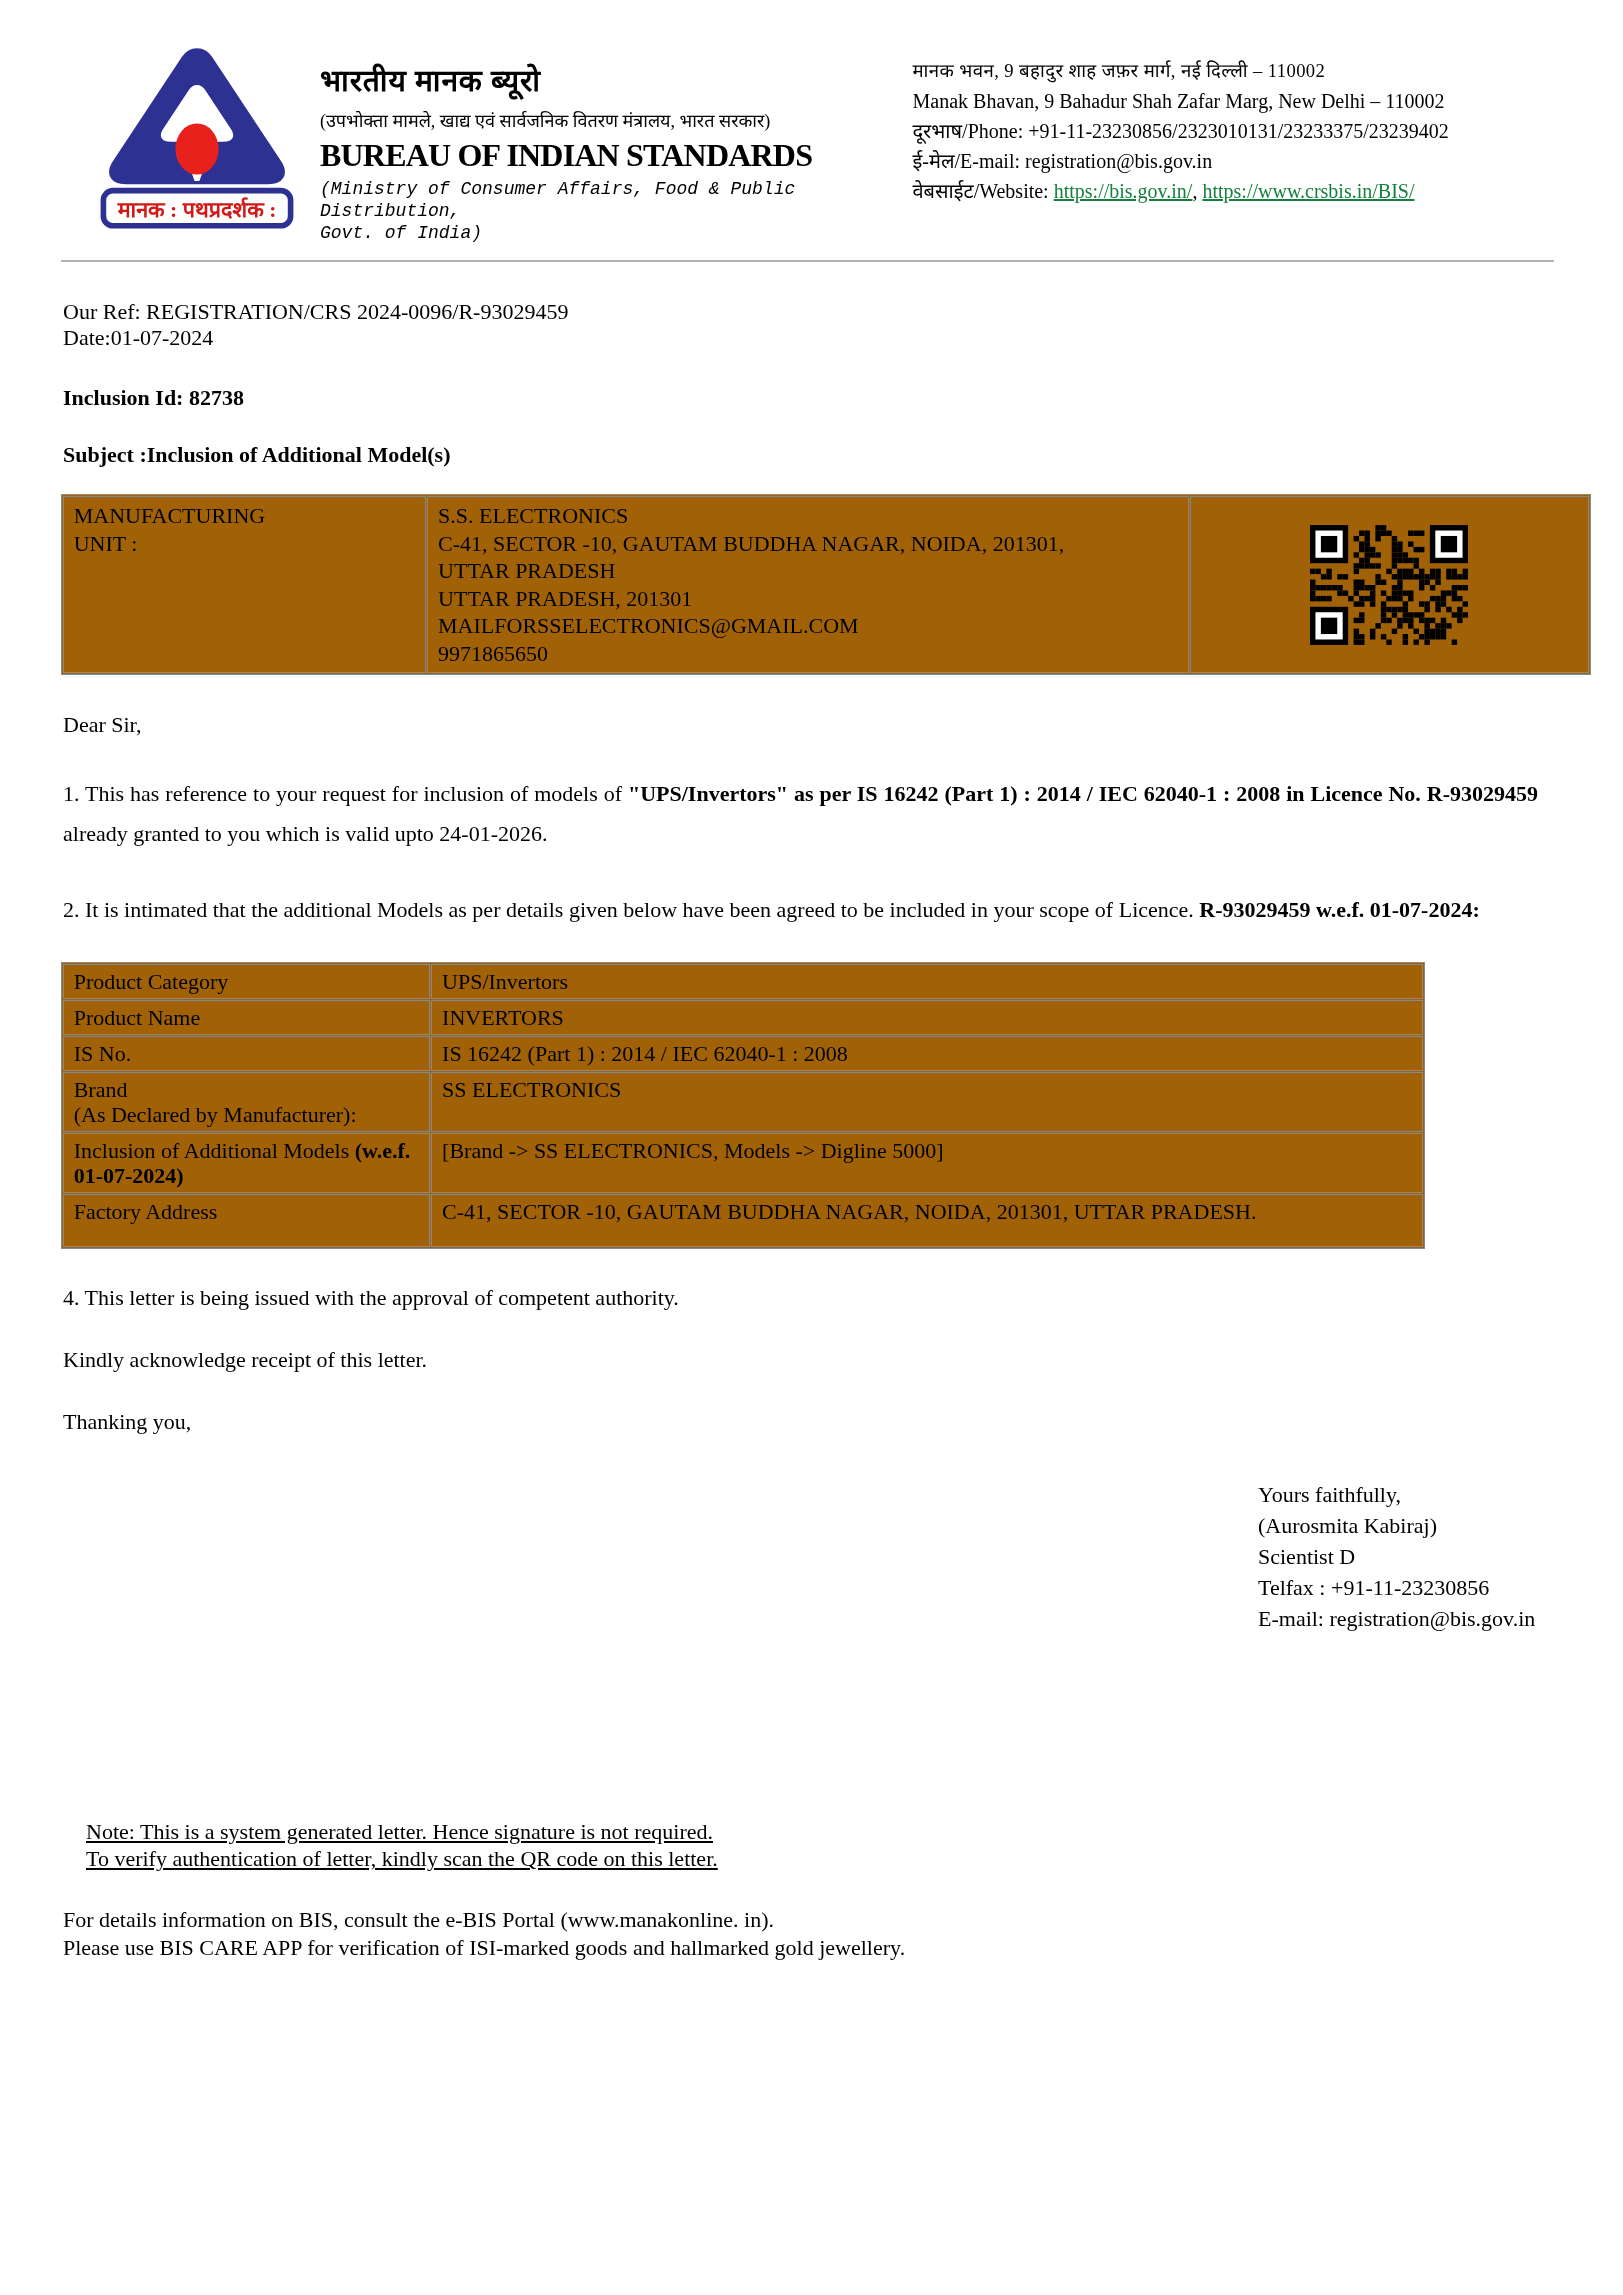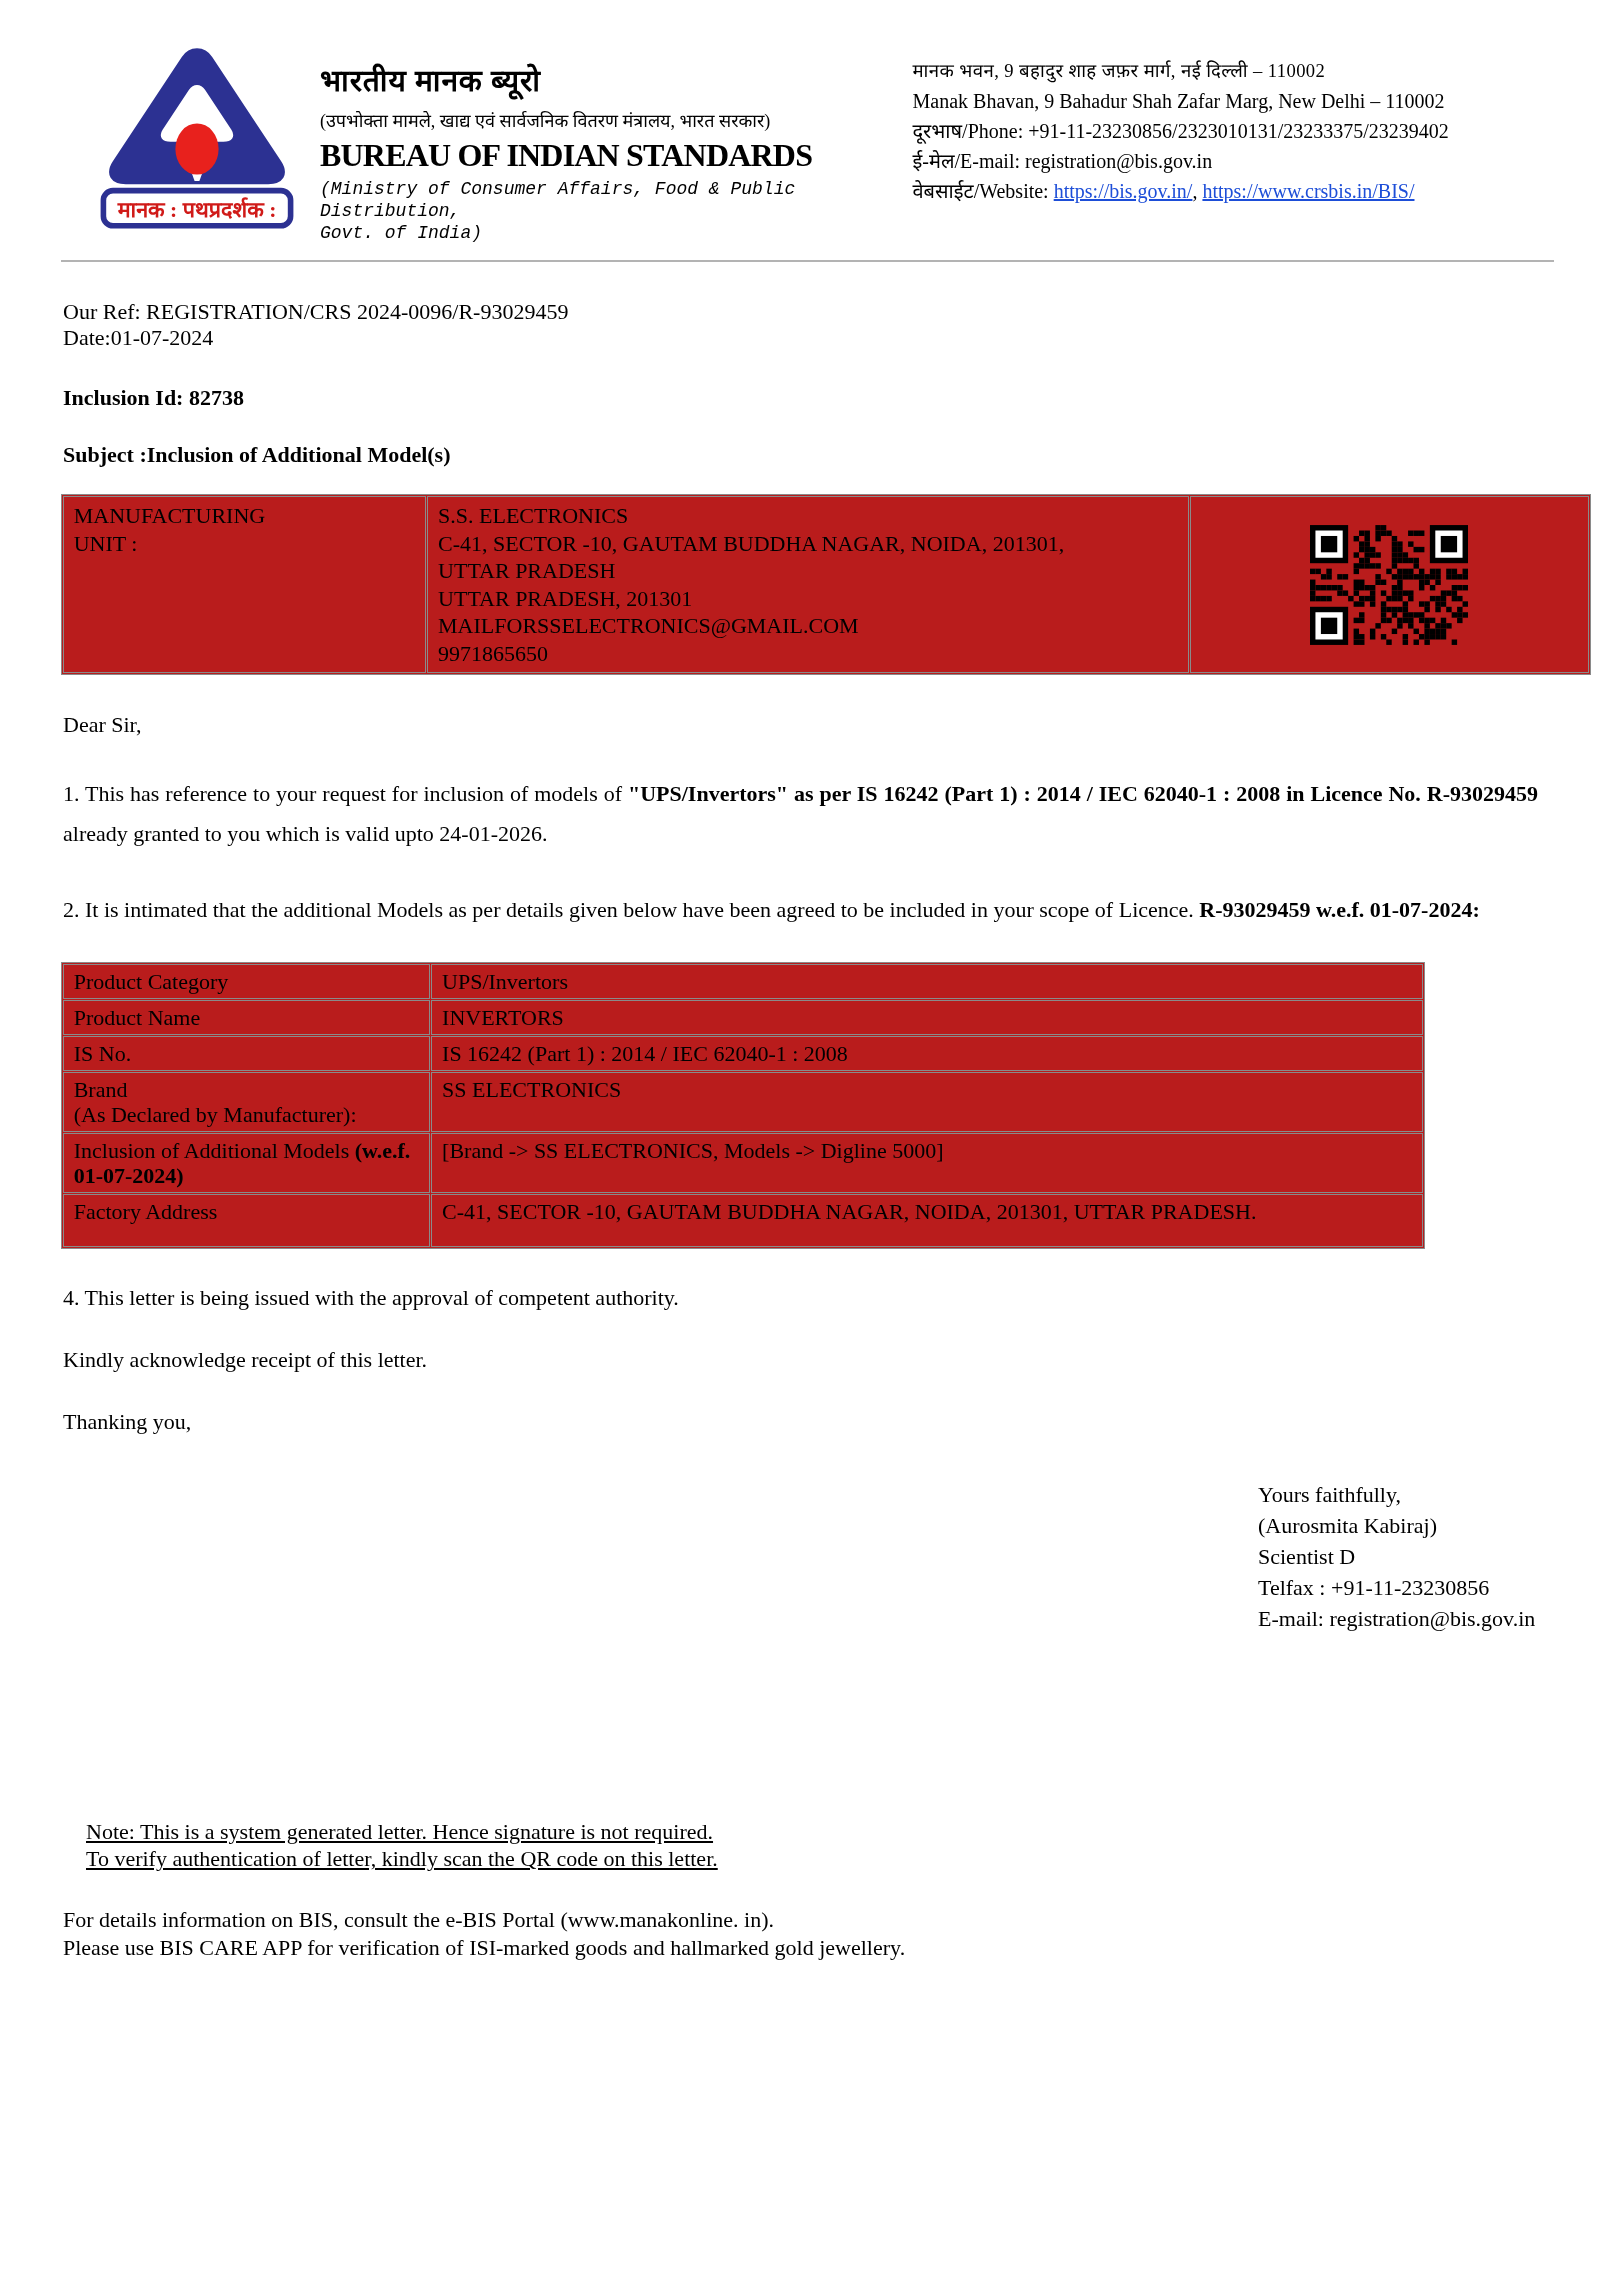--- a/index.html
+++ b/index.html
@@ -15,30 +15,30 @@
   .header{display:flex;align-items:flex-start;padding:37px 48px 0 95px;}
   .logo{width:204px;flex:0 0 auto;}
   .org-block{margin-left:21px;width:565px;flex:0 0 auto;padding-top:22.6px;}
   .org-hindi{font-size:30px;font-weight:bold;line-height:42px;letter-spacing:0.8px;}
   .org-ministry-hindi{font-size:18px;margin-top:6.5px;white-space:nowrap;}
   .org-english{font-size:32px;font-weight:bold;letter-spacing:-0.8px;margin-top:4.8px;white-space:nowrap;}
   .org-ministry-english{font-family:"Liberation Mono","DejaVu Sans Mono",monospace;font-style:italic;font-size:18px;line-height:22px;margin-top:4px;}
   .contact-block{margin-left:27.5px;padding-top:19.4px;font-size:20px;line-height:30px;}
   .contact-line{white-space:nowrap;}
   .contact-hindi-addr{font-size:18.6px;letter-spacing:0.4px;}
-  .contact-block a{color:#1d4ed8;text-decoration:underline;font-family:Liberation Serif, serif;}
+  .contact-block a{color:#15803d;text-decoration:underline;font-family:Liberation Serif, serif;}
   
   .rule{height:2.4px;background:#b3b3b3;margin:16px 69px 0 61px;}
   
   .ref-row{display:flex;justify-content:space-between;margin:37px 89px 0 63px;flex-direction:column;}
   .bold{font-weight:bold;}
   .inclusion-id{font-weight:bold;margin:34px 0 0 63px;}
   .subject{font-weight:bold;margin:31px 0 0 63px;}
   
-  table{border-collapse:separate;border-spacing:1.6px;background:#b91c1c;border:0.8px solid #8a8a8a;}
+  table{border-collapse:separate;border-spacing:1.6px;background:#a16207;border:0.8px solid #8a8a8a;}
   td{border:0.8px solid #8a8a8a;vertical-align:top;padding:4.8px 9.7px;}
   .mfg-table{margin:26px 0 0 61px;width:1480px;table-layout:fixed;}
   .mfg-table .c1{width:342px;}
   .mfg-table .c2{width:740px;}
   .mfg-table .c3{width:378px;text-align:center;}
   .mfg-table td{line-height:27.5px;}
   .qr-wrap{padding-top:22.6px;padding-bottom:14.5px;}
   .details-table{margin:32px 0 0 61px;width:1364px;table-layout:fixed;}
   .details-table .c1{width:346px;}
   .details-table td{line-height:25px;padding:4px 9.7px;}

